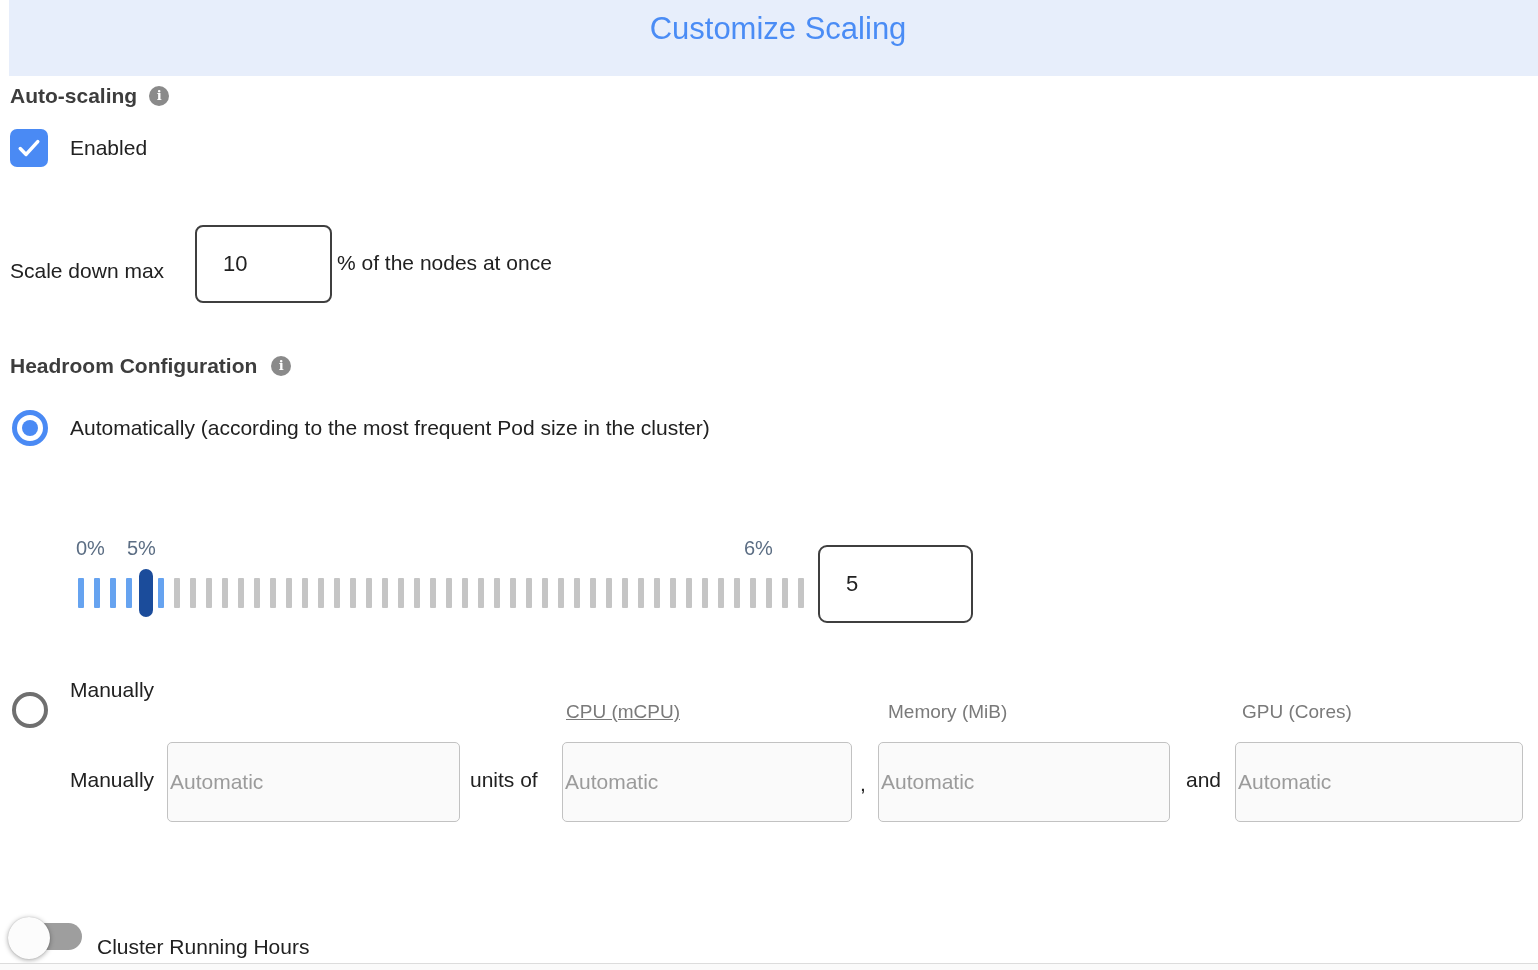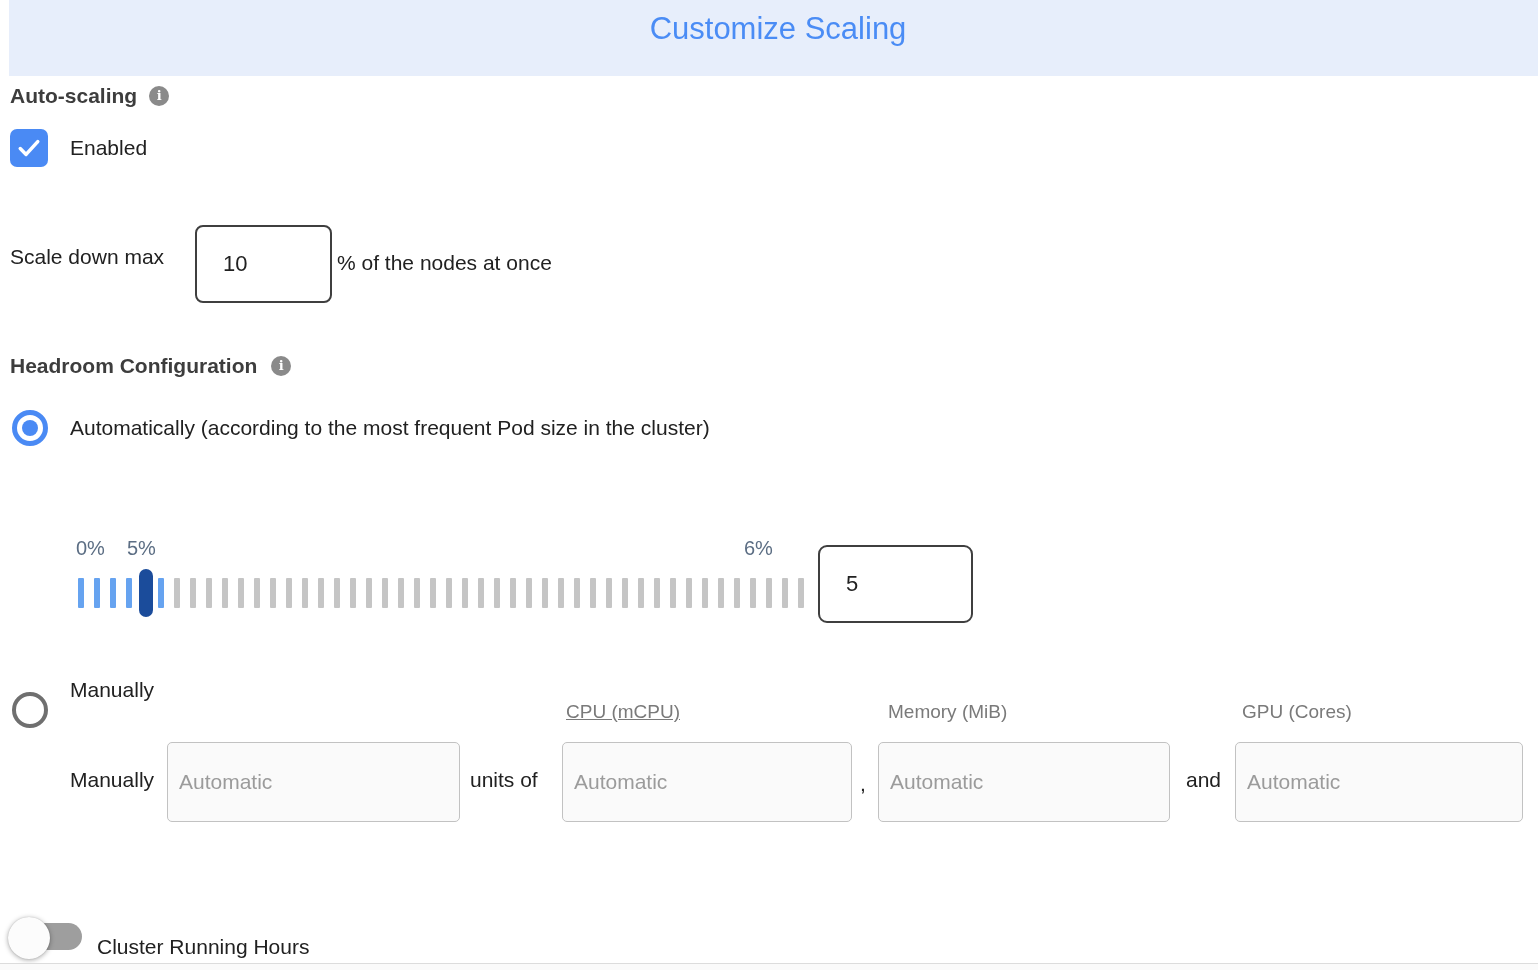--- a/index.html
+++ b/index.html
@@ -58,21 +58,21 @@
   .tick { position:absolute; top:0; width:6px; height:30px; border-radius:1px; background:var(--tick-gray); }
   .tick.active { background:var(--tick-blue); }
   .slider-handle {
     position:absolute; top:-9px; width:14px; height:48px; border-radius:7px;
     background:var(--handle-navy); cursor:pointer;
   }
 
   
   .auto-input {
     background:#fafafa; border:1px solid #c2c2c2; border-radius:5px;
-    font-size:21px; color:#701a75; padding-left:11px; outline:none;
+    font-size:21px; color:#701a75; padding-left:2px; outline:none;
     font-family:"Liberation Sans","DejaVu Sans",sans-serif;
   }
   .auto-input::placeholder { color:#9b9b9b; opacity:1; }
   .col-header { font-size:19px; color:#7a7a7a; font-weight:400; }
 
   
   .toggle-track { width:69px; height:27px; border-radius:14px; background:#9e9e9e; }
   .toggle-knob {
     width:42px; height:42px; border-radius:50%; background:#fcfcfc;
     box-shadow:0 1px 5px rgba(0,0,0,0.35), 0 0 1px rgba(0,0,0,0.2);
@@ -97,21 +97,21 @@
 
   <div class="abs" style="left:10px; top:129px; display:flex; align-items:center; gap:22px;">
     <span class="checkbox">
       <svg width="28" height="28" viewBox="0 0 24 24">
         <polyline points="4.5,12.5 9.5,17.5 19.5,6.5" fill="none" stroke="#ffffff" stroke-width="3" stroke-linecap="round" stroke-linejoin="round"></polyline>
       </svg>
     </span>
     <span class="body-text">Enabled</span>
   </div>
 
-  <div class="abs body-text" style="left:10px; top:245px;">Scale down max</div>
+  <div class="abs body-text" style="left:10px; top:259px;">Scale down max</div>
   <input class="abs value-box" style="left: 195px; top: 225px; width: 137px; height: 78px;" value="10">
   <div class="abs body-text" style="left:337px; top:251px;">% of the nodes at once</div>
 
   <div class="abs" style="left:10px; top:354px; display:flex; align-items:center; gap:14px;">
     <span class="section-label">Headroom Configuration</span>
     <span class="info-icon">i</span>
   </div>
 
   <div class="abs radio selected" style="left:12px; top:410px;"></div>
   <div class="abs body-text" style="left:70px; top:416px;">Automatically (according to the most frequent Pod size in the cluster)</div>

